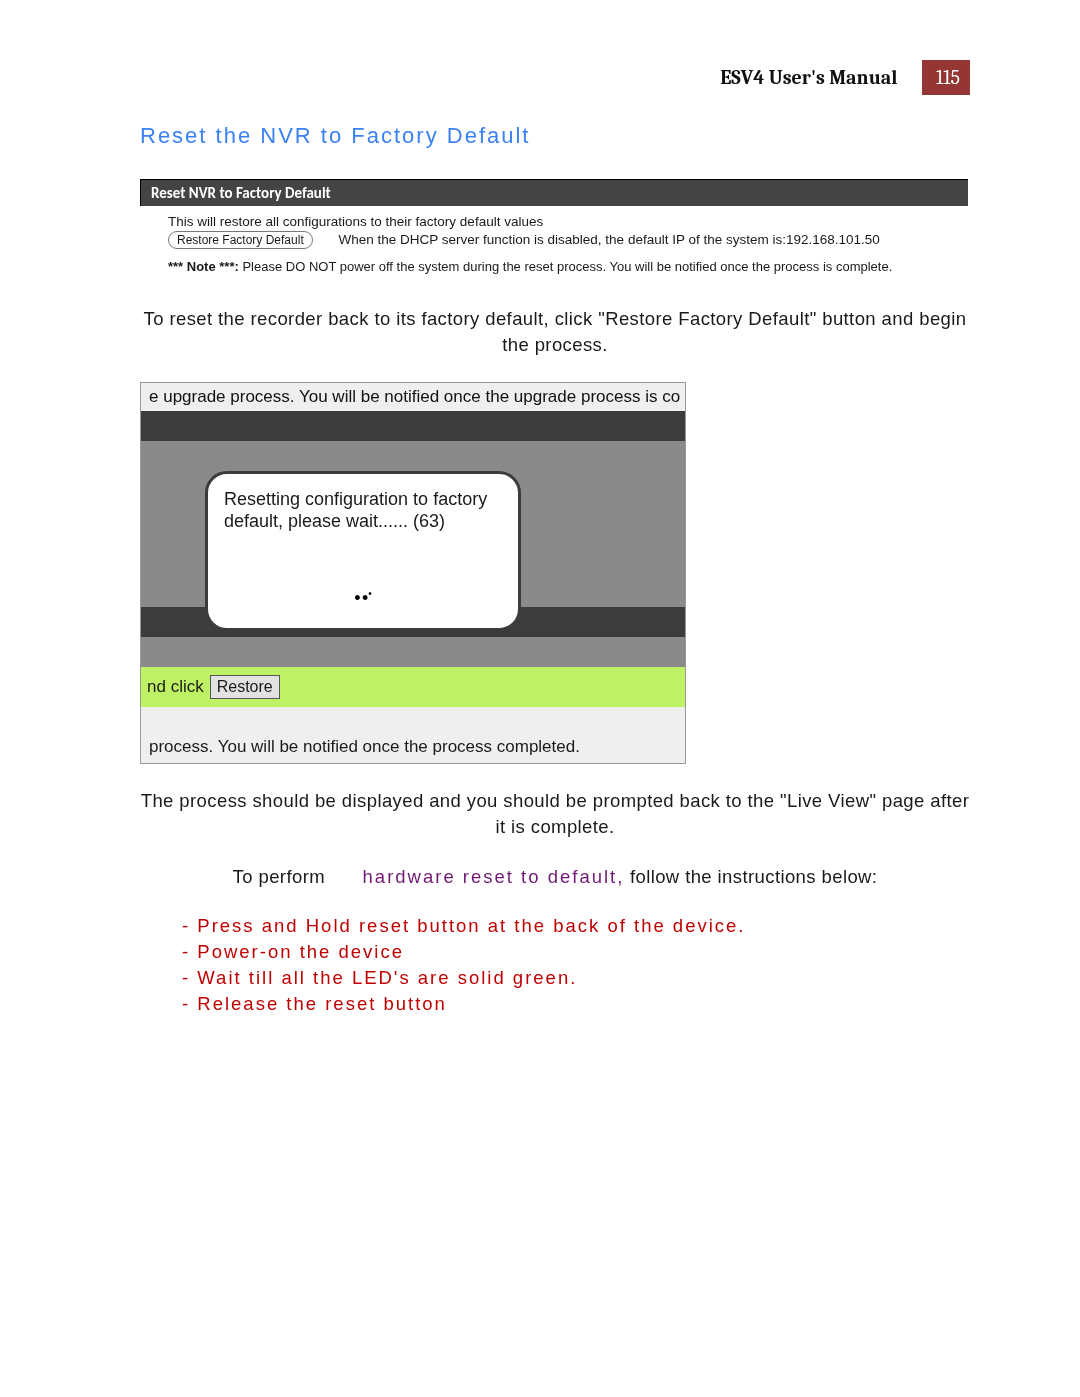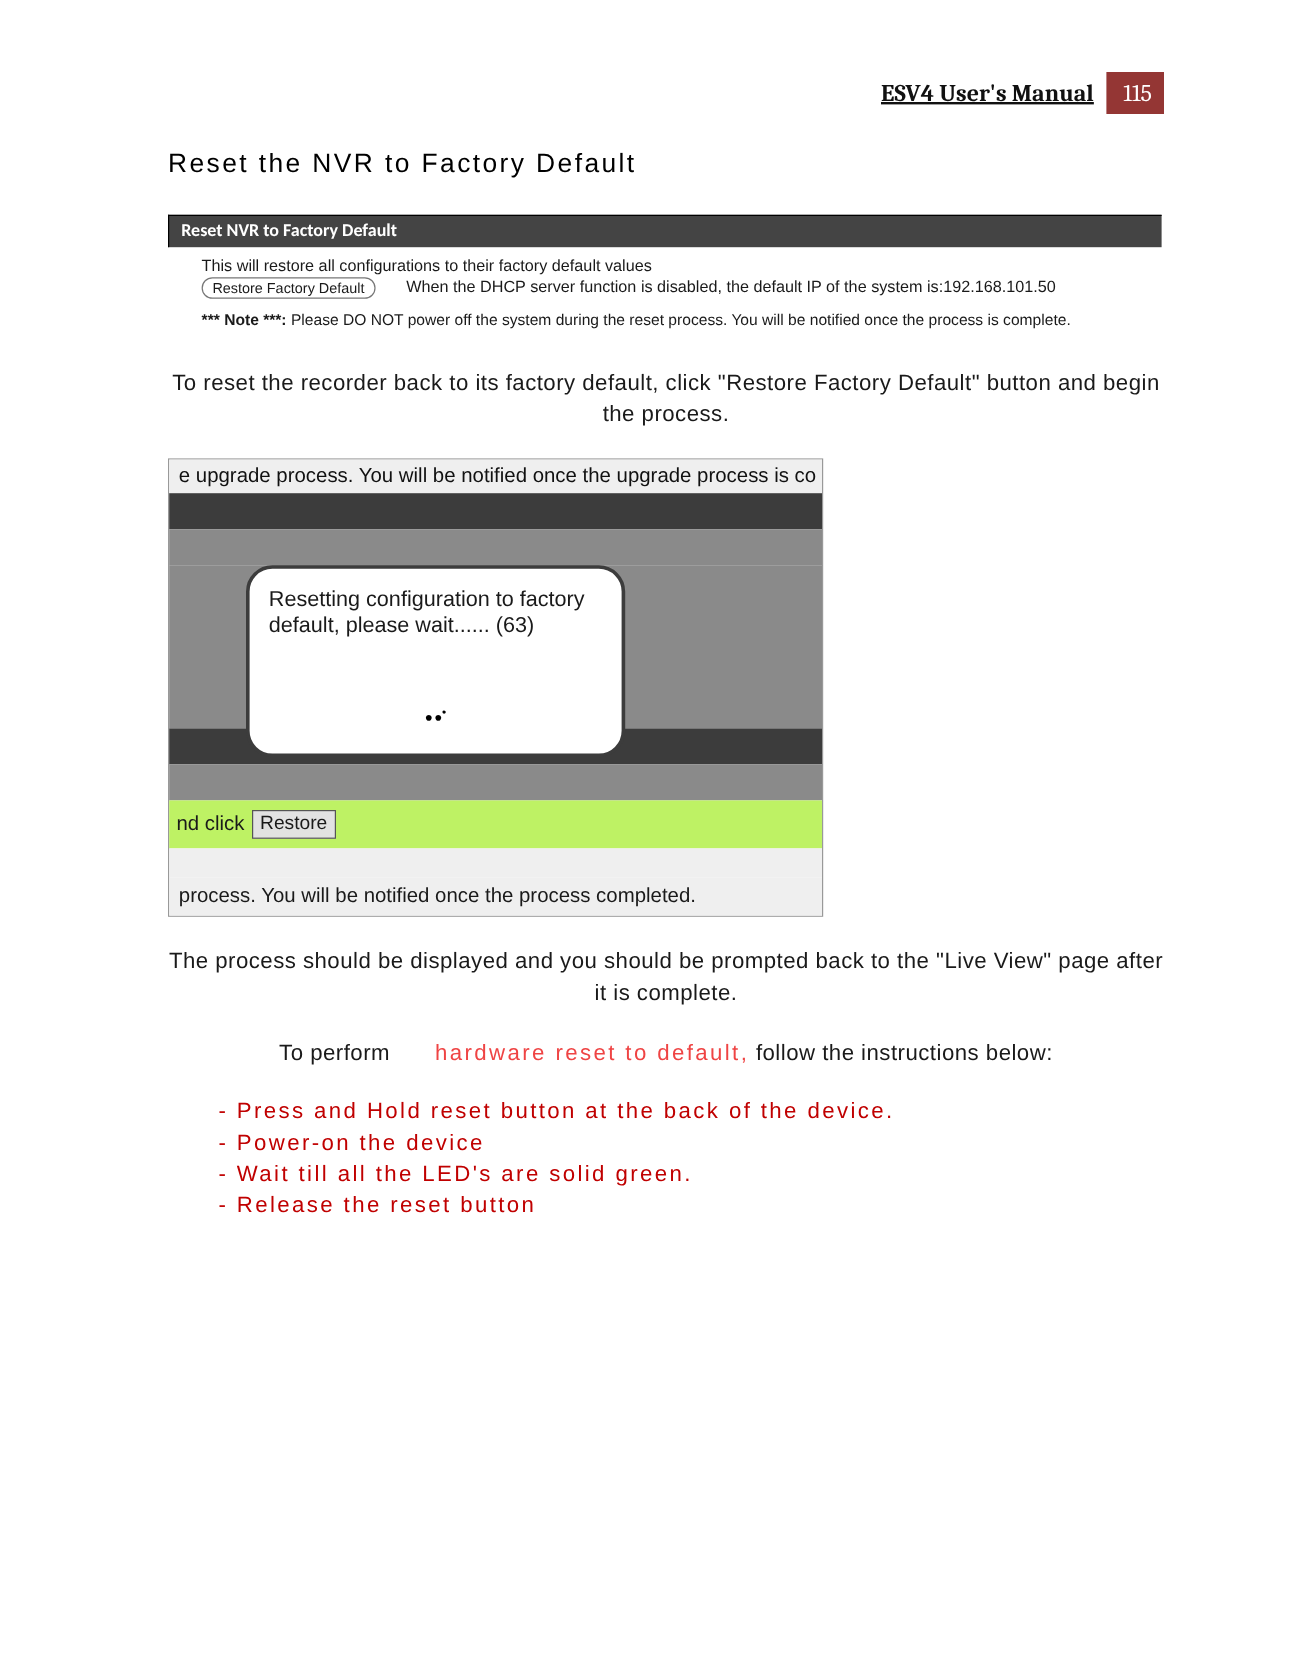--- a/index.html
+++ b/index.html
@@ -23,40 +23,39 @@
     margin-bottom: 28px;
     margin-top: 10px;
   }
   .header-title {
     display: inline-block;
     font-family: Cambria, Georgia, serif;
     font-weight: bold;
     font-size: 20px;
     color: #111;
     vertical-align: middle;
-    margin-right: 6px;
-    text-decoration: underline;
+    margin-right: 20px;
   }
   .page-num {
     display: inline-block;
     background: #943634;
     color: #ffffff;
     font-family: Cambria, Georgia, serif;
     font-weight: normal;
     font-size: 20px;
     padding: 6px 10px;
     vertical-align: middle;
     min-width: 28px;
     text-align: right;
   }
 
   
   .section-heading {
     font-family: Verdana, "Segoe UI", Arial, sans-serif;
-    color: #000000;
+    color: #3b82f6;
     font-size: 22px;
     letter-spacing: 2px;
     margin: 20px 0 30px 0;
   }
 
   
   .panel-bar {
     background: #444444;
     color: #ffffff;
     font-family: Calibri, "Segoe UI", Arial, sans-serif;
@@ -94,21 +93,21 @@
   
   p.body {
     font-family: Verdana, "Segoe UI", Arial, sans-serif;
     font-size: 18.5px;
     letter-spacing: 0.4px;
     line-height: 1.4;
     margin: 24px 0;
     text-align: center;
   }
   .hw-reset {
-    color: #ef4444;
+    color: #701a75;
     letter-spacing: 2px;
     margin-left: 32px;
   }
 
   
   .shot2 {
     width: 544px;
     position: relative;
     font-family: Arial, sans-serif;
     border: 1px solid #999;

